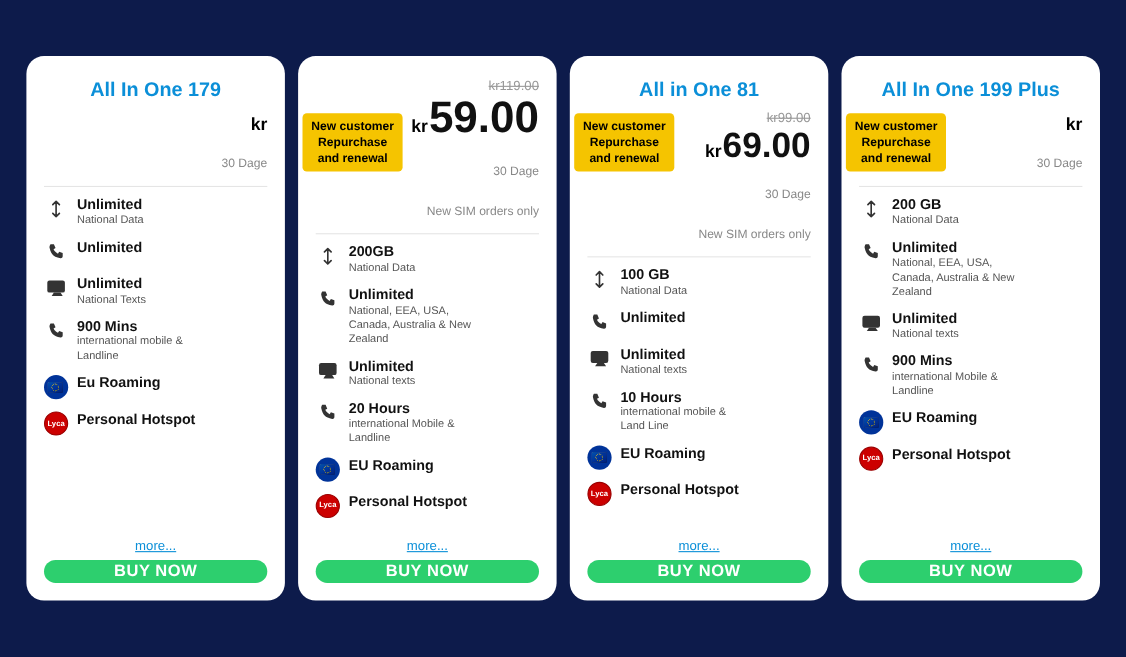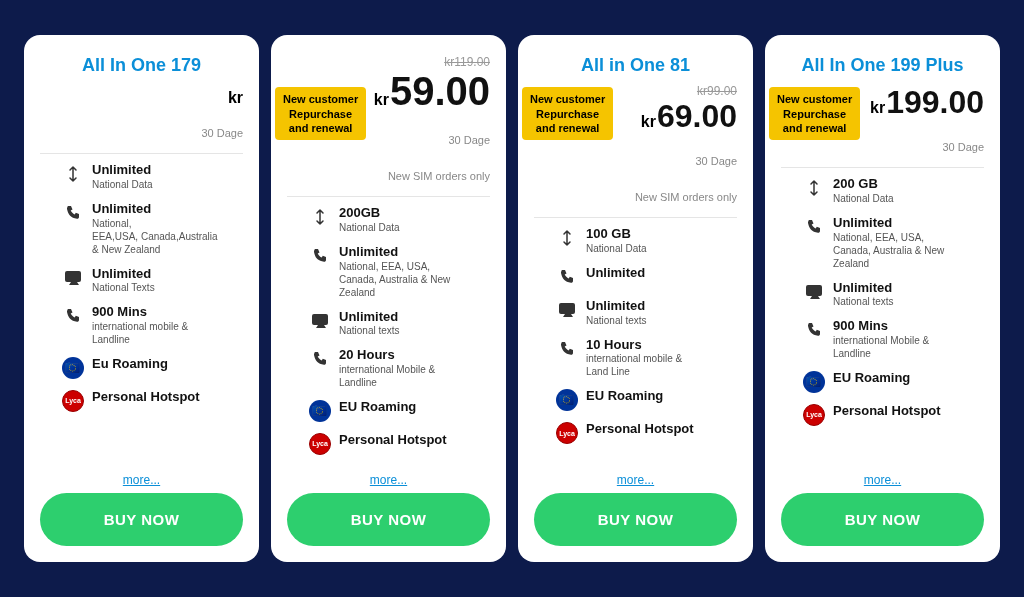--- a/index.html
+++ b/index.html
@@ -64,21 +64,20 @@
       margin-top: 18px;
     }
     .divider {
       border: none;
       border-top: 1px solid #e5e5e5;
       margin: 8px 0;
     }
     .feature-list {
       list-style: none;
       flex: 1;
-      margin-left: 22px;
     }
     .feature-item {
       display: flex;
       align-items: flex-start;
       margin-bottom: 10px;
       gap: 8px;
     }
     .feature-icon {
       width: 22px;
       height: 22px;
@@ -109,21 +108,21 @@
     }
     .buy-btn {
       display: block;
       width: 100%;
       background: #2dcf6e;
       color: #fff;
       font-size: 15px;
       font-weight: 700;
       border: none;
       border-radius: 30px;
-      padding: 18px 0;
+      padding: 2px 0;
       cursor: pointer;
       text-align: center;
       letter-spacing: 0.5px;
     }
 
     
     .eu-flag {
       width: 22px;
       height: 22px;
       border-radius: 50%;
@@ -187,23 +186,20 @@
           </div>
         </li>
         <li class="feature-item">
           <div class="feature-icon">
             <svg width="16" height="16" viewBox="0 0 16 16" fill="none">
       <path d="M3 1h3l1.5 3.5-1.8 1.1c.9 1.8 2.2 3.1 4 4l1.1-1.8L14 9v3c0 1-1 2-2 1.8C5.5 12.5 3.5 10.5 2 4c-.2-1 .8-3 1-3z" fill="#333"></path>
     </svg>
           </div>
           <div class="feature-text">
             <div class="main">Unlimited</div>
-            <div class="sub" style="white-space: pre-line;">National,
-EEA,USA, Canada,Australia
-&amp; New Zealand</div>
           </div>
         </li>
         <li class="feature-item">
           <div class="feature-icon">
             <svg width="18" height="16" viewBox="0 0 18 16" fill="none">
       <rect x="1" y="1" width="16" height="11" rx="2" fill="#333"></rect>
       <path d="M5 15l2-3h6l2 3" fill="#333"></path>
     </svg>
           </div>
           <div class="feature-text">
@@ -414,21 +410,20 @@
       <button class="buy-btn">BUY NOW</button>
     </div>
     <div class="card">
       <div class="card-title">All In One 199 Plus</div>
       <div class="badge" style="white-space: pre-line;">New customer
 Repurchase
 and renewal</div>
       <div class="price-wrapper">
         <div class="price-row">
           <span class="kr" style="font-size: 16px; font-weight: 700; vertical-align: top; margin-top: 5px; display: inline-block;">kr</span>
-          <span style="font-size: 32px; font-weight: 700; color: rgb(17, 17, 17);">199.00</span>
         </div>
       </div>
       <div class="price-sub">30 Dage</div>
       <hr class="divider">
       <ul class="feature-list">
         <li class="feature-item">
           <div class="feature-icon">
             <svg width="18" height="18" viewBox="0 0 18 18" fill="none">
       <path d="M9 2L9 16M9 2L6 5M9 2L12 5M9 16L6 13M9 16L12 13" stroke="#333" stroke-width="1.5" stroke-linecap="round" stroke-linejoin="round"></path>
     </svg>

